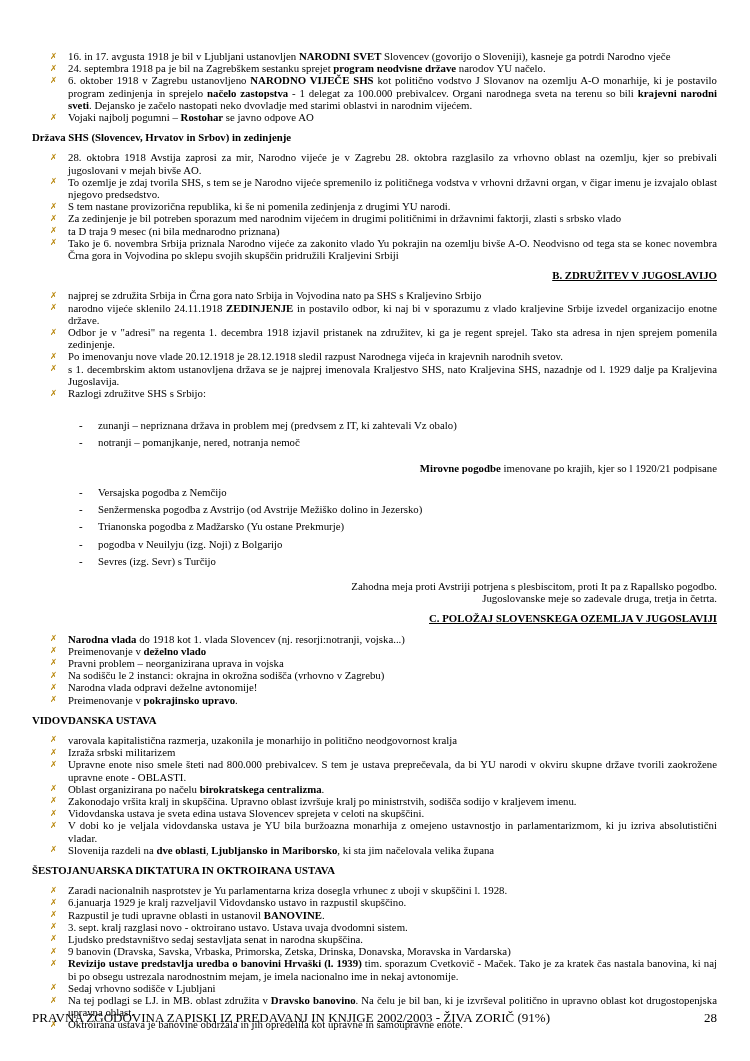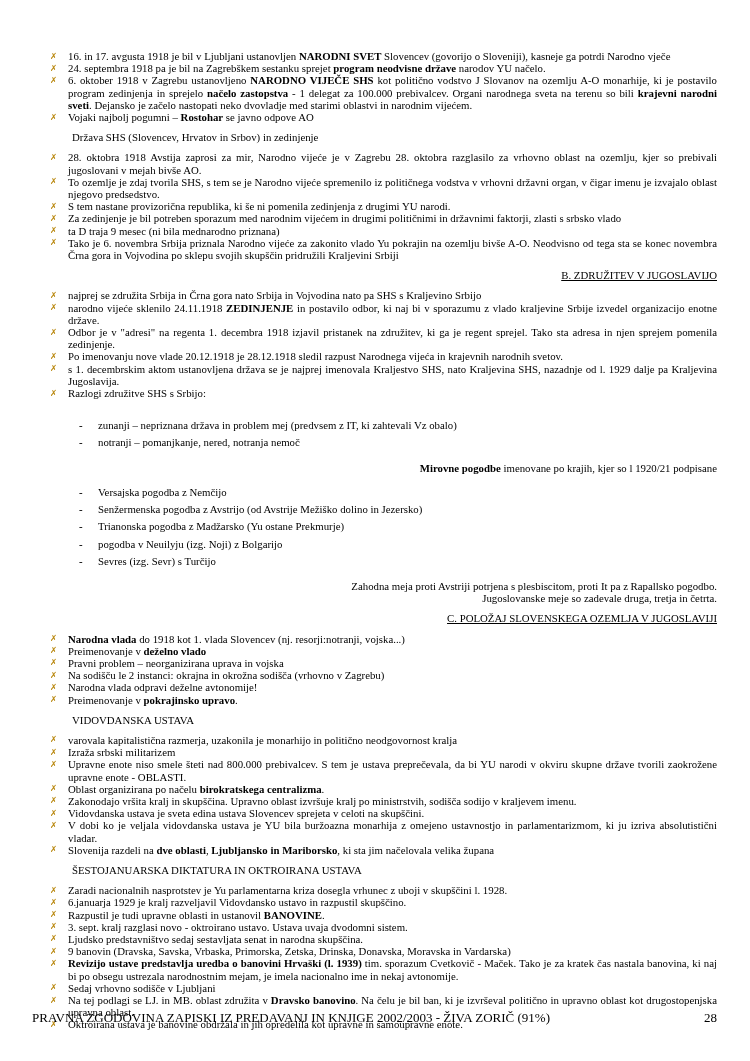--- a/index.html
+++ b/index.html
@@ -12,21 +12,21 @@
     line-height: 12.2px;
     position: relative;
     overflow: hidden;
   }
   .content {
     position: absolute;
     top: 50px; left: 32px;
     width: 685px;
   }
   .blank { height: 8px; }
-  .heading { font-weight: normal; margin-left: 40px; }
+  .heading { font-weight: bold; }
   .heading.underlined { text-decoration: underline; text-align: right; }
   .para { text-align: right; }
   .bullets .item {
     position: relative;
     padding-left: 36px;
     text-align: justify;
   }
   .bullets .marker {
     position: absolute;
     left: 18px; top: 0.5px;

